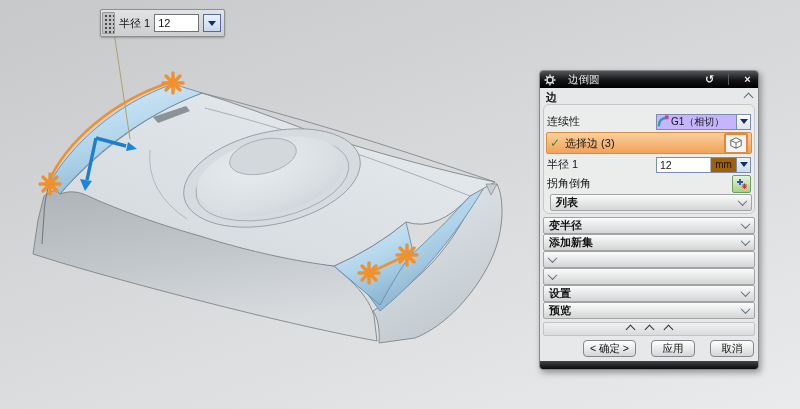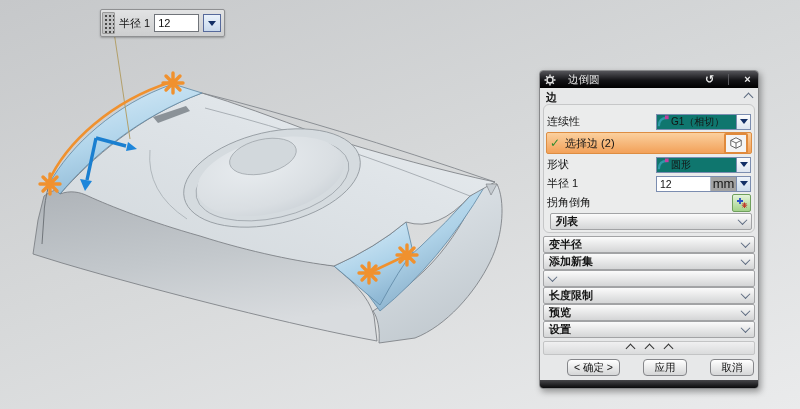--- a/index.html
+++ b/index.html
@@ -39,48 +39,48 @@
   .dlg-content{padding:2px 3px 0;}
   .chev{width:6px;height:6px;border-right:1.6px solid #5d6b80;border-bottom:1.6px solid #5d6b80;display:inline-block;}
   .chev.down{transform:rotate(45deg) translate(-1px,-1px);}
   .chev.up{transform:rotate(225deg);}
   .chev.dark{border-color:#333;}
   .group-header{display:flex;align-items:center;height:14px;padding:0 3px;font-weight:bold;}
   .group-header .gh-lbl{flex:1;}
   .panel{border:1px solid #c6c7c8;background:#ebecec;border-radius:6px;padding:8px 2px 2px;}
   .row{display:flex;align-items:center;height:17px;margin-bottom:2px;padding:0 1px;}
   .row .lbl{flex:1;}
-  .combo{display:flex;align-items:center;width:95px;height:16px;background:#0f766e;border:1px solid #7b8db0;box-sizing:border-box;}
+  .combo{display:flex;align-items:center;width:95px;height:16px;background:#c4b5fd;border:1px solid #7b8db0;box-sizing:border-box;}
   .combo .ctext{flex:1;font-size:10px;white-space:nowrap;overflow:hidden;padding-left:1px;}
   .cbtn{width:13px;align-self:stretch;background:linear-gradient(#fdfdfd,#dde5f0);
     border-left:1px solid #7b8db0;display:flex;align-items:center;justify-content:center;}
   .select-row{height:20px;background:linear-gradient(#fbd09e,#f2a159);
     border:1px solid #dd8d42;border-radius:2px;display:flex;align-items:center;
     padding:0 3px;margin-bottom:2px;}
   .check{color:#2f8b2f;font-weight:bold;margin-right:5px;font-size:12px;}
   .cube-btn{margin-left:auto;width:20px;height:17px;background:#f4f4f4;
     border:2px solid #e08a3c;border-radius:2px;display:flex;align-items:center;justify-content:center;}
   .radius-field{display:flex;width:95px;height:16px;background:#fff;border:1px solid #7b8db0;box-sizing:border-box;}
   .rf-value{flex:1;font-size:10.5px;line-height:14px;padding-left:3px;}
-  .rf-unit{width:25px;background:#a3a3a3;border-left:1px solid #b2bac8;
-    display:flex;align-items:center;justify-content:center;font-size:13px;}
+  .rf-unit{width:25px;background:#a16207;border-left:1px solid #b2bac8;
+    display:flex;align-items:center;justify-content:center;font-size:10px;}
   .rf-spin{width:13px;background:linear-gradient(#edf3fa,#cddcec);border-left:1px solid #7b8db0;
     display:flex;align-items:center;justify-content:center;}
   .addset-btn{margin-left:auto;width:17px;height:16px;
     background:linear-gradient(#e4f4da,#a3d289);border:1px solid #6f9f5c;border-radius:2px;
     display:flex;align-items:center;justify-content:center;}
   .bar{height:15px;background:linear-gradient(#fbfbfb,#d4d5d6);border:1px solid #a2a3a5;
     border-radius:2px;display:flex;align-items:center;padding:0 5px;font-weight:bold;}
   .bar .bar-lbl{flex:1;}
   .listbar{margin:1px 0 0 4px;}
   .section{margin-top:0;}
   .sections{margin-top:3px;}
   .collapse-row{margin-top:3px;height:12px;background:linear-gradient(#f0f0f1,#dadbdc);
     border:1px solid #c3c4c5;border-radius:2px;display:flex;align-items:center;justify-content:center;gap:12px;}
-  .btn-row{display:flex;justify-content:flex-end;gap:23px;padding:4px 1px 4px;}
+  .btn-row{display:flex;justify-content:flex-end;gap:15px;padding:4px 1px 4px;}
   .btn{min-width:30px;height:15px;padding:0 6px;background:linear-gradient(#ffffff,#d5d6d7);
     border:1px solid #85868a;border-radius:4px;display:flex;align-items:center;justify-content:center;
     font-size:10.5px;color:#111;}
   .bottom-strip{height:8px;background:linear-gradient(#46464a,#0a0a0c);border-radius:0 0 3px 3px;}
 </style>
 </head>
 <body>
 
 <svg width="800" height="409" viewBox="0 0 800 409" style="position:absolute;left:0;top:0">
   <defs>
@@ -222,42 +222,29 @@
           </svg>
           <span class="ctext">G1（相切）</span>
           <span class="cbtn">
               <span class="tri-down"></span>
             </span>
         </div>
       </div>
 
       <div class="select-row">
         <span class="check">✓</span>
-        <span>选择边 (2)</span>
+        <span>选择边 (3)</span>
         <span class="cube-btn">
           <svg width="14" height="14" viewBox="0 0 16 16">
             <path d="M8,2 L14,5 L14,11 L8,14 L2,11 L2,5 Z" fill="#fdfdfd" stroke="#555" stroke-width="1"></path>
             <path d="M2,5 L8,8 L14,5 M8,8 L8,14" fill="none" stroke="#555" stroke-width="1"></path>
           </svg>
         </span>
       </div>
 
-      <div class="row">
-        <span class="lbl">形状</span>
-        <div class="combo">
-          <svg width="13" height="13" viewBox="0 0 14 14">
-            <path d="M2,12 Q2,3 11,3" stroke="#2e9aa8" stroke-width="2.4" fill="none"></path>
-            <rect x="8.5" y="0.5" width="4" height="4" fill="#c43f9e"></rect>
-          </svg>
-          <span class="ctext">圆形</span>
-          <span class="cbtn">
-              <span class="tri-down"></span>
-            </span>
-        </div>
-      </div>
 
       <div class="row">
         <span class="lbl">半径 1</span>
         <div class="radius-field">
           <span class="rf-value">12</span>
           <span class="rf-unit">mm</span>
           <span class="rf-spin">
               <span class="tri-down"></span>
             </span>
         </div>
@@ -285,29 +272,28 @@
         <span class="chev down"></span>
       </div>
       <div class="bar section">
         <span class="bar-lbl">添加新集</span>
         <span class="chev down"></span>
       </div>
       <div class="bar section">
         <span class="chev down"></span>
       </div>
       <div class="bar section">
-        <span class="bar-lbl">长度限制</span>
+        <span class="chev down"></span>
+      </div>
+      <div class="bar section">
+        <span class="bar-lbl">设置</span>
         <span class="chev down"></span>
       </div>
       <div class="bar section">
         <span class="bar-lbl">预览</span>
-        <span class="chev down"></span>
-      </div>
-      <div class="bar section">
-        <span class="bar-lbl">设置</span>
         <span class="chev down"></span>
       </div>
     </div>
 
     <div class="collapse-row">
       <span class="chev up dark"></span>
       <span class="chev up dark"></span>
       <span class="chev up dark"></span>
     </div>
 

